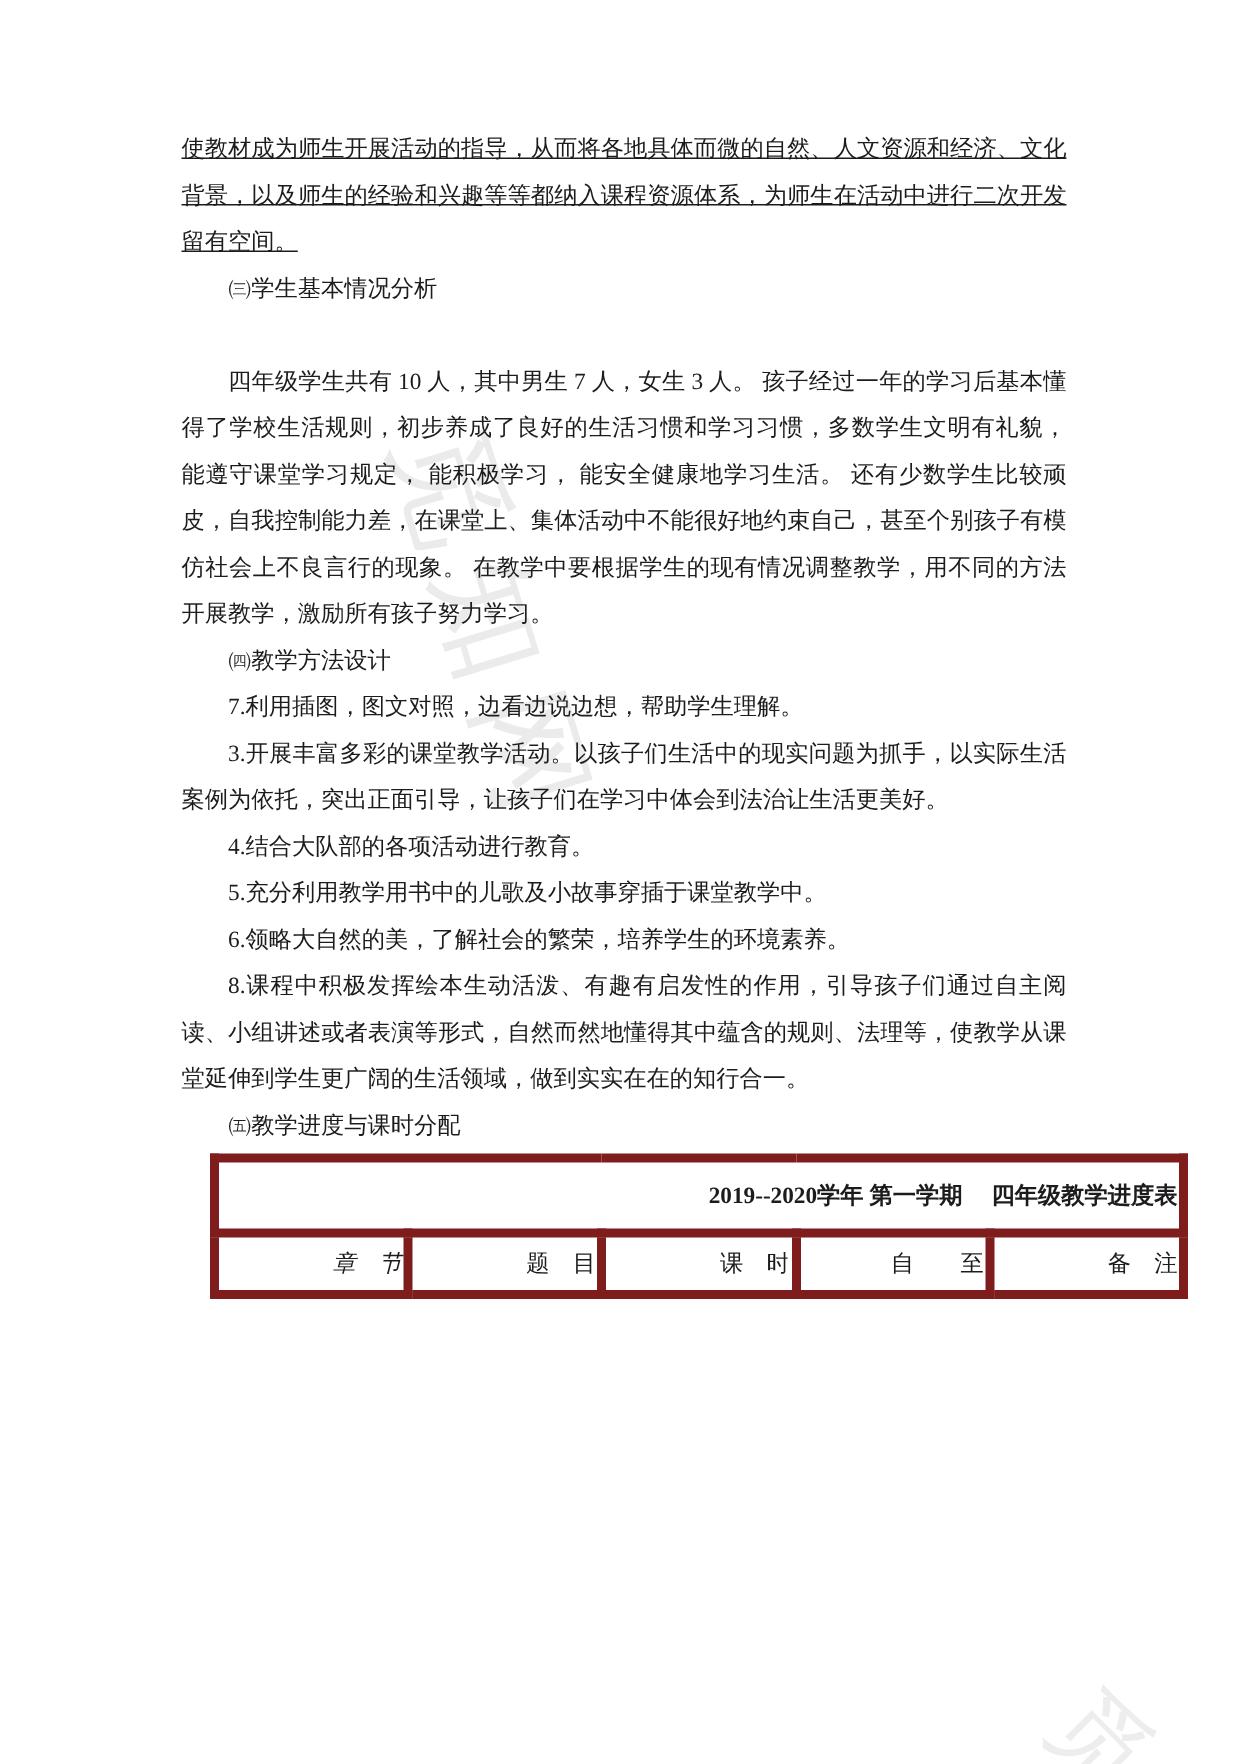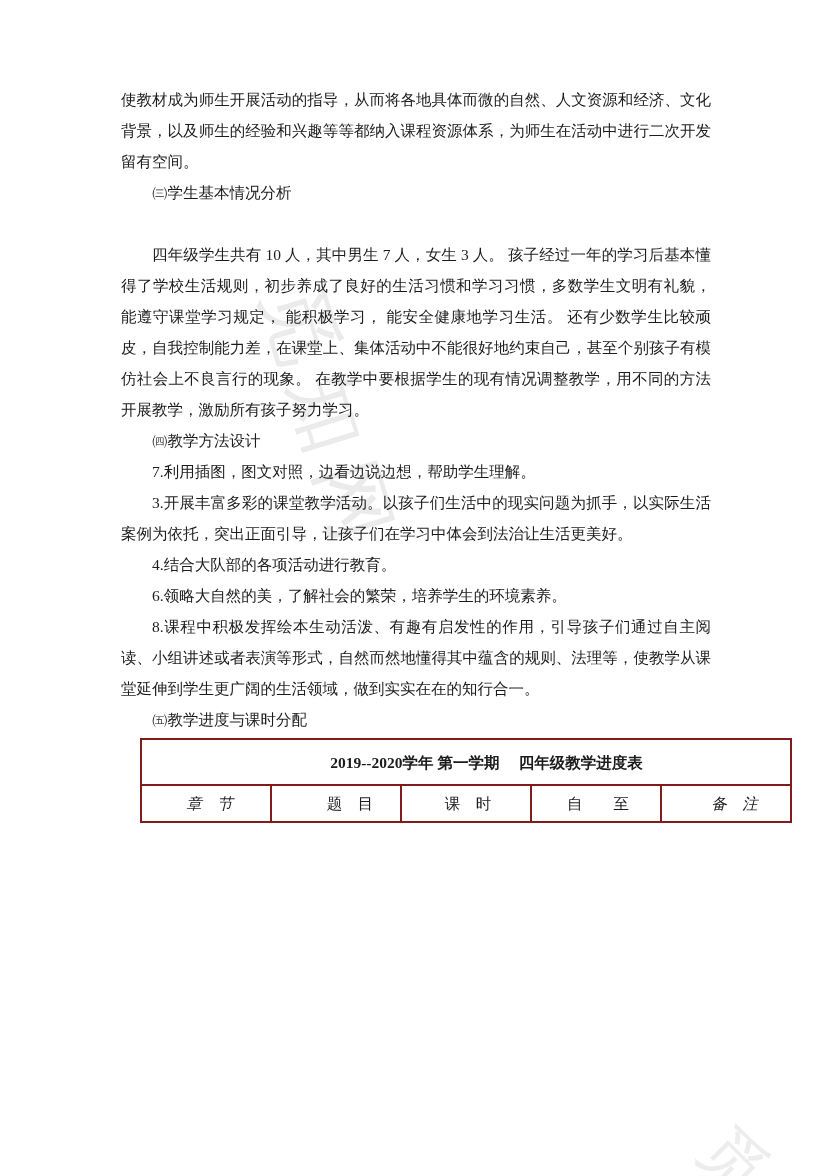--- a/index.html
+++ b/index.html
@@ -27,53 +27,54 @@
   }
   .para {
     margin: 0;
     padding: 0;
   }
   .indent {
     text-indent: 2em;
   }
   .no-indent {
     text-indent: 0;
+    text-decoration: underline;
   }
   .gap-after {
     margin-bottom: 31px;
   }
   table.progress {
     border-collapse: collapse;
     margin-left: 19px;
     margin-top: 3px;
     width: 652px;
     table-layout: fixed;
   }
   table.progress td {
-    border: 2px solid #7f1d1d;
+    border: 6px solid #7f1d1d;
     font-size: 15.5px;
     vertical-align: middle;
-    text-align: center;
+    text-align: right;
     overflow: hidden;
     white-space: nowrap;
   }
   td.t-title {
     height: 42px;
     font-weight: bold;
     font-size: 16px;
     padding-left: 42px;
   }
   td.h-cell {
     height: 33px;
   }
   .col-chapter { width: 115px; padding-left: 8px; font-style: italic; }
   .col-topic   { width: 232px; padding-left: 29px; }
   .col-hours   { width: 79px;  padding-left: 5px; border-radius: 14px; }
   .col-range   { width: 115px; padding-left: 5px; }
-  .col-note    { width: 111px; padding-left: 18px; font-style: italic; }
+  .col-note    { width: 111px; padding-left: 18px; }
   .watermark {
     position: absolute;
     font-family: "Liberation Sans", "DejaVu Sans", sans-serif;
     pointer-events: none;
     user-select: none;
     white-space: nowrap;
   }
   .wm-center {
     left: 338px;
     top: 272px;
@@ -112,20 +113,21 @@
 
     <p class="para indent">㈣教学方法设计</p>
 
 
     <p class="para indent">7.利用插图，图文对照，边看边说边想，帮助学生理解。</p>
 
     <p class="para indent">3.开展丰富多彩的课堂教学活动。以孩子们生活中的现实问题为抓手，以实际生活案例为依托，突出正面引导，让孩子们在学习中体会到法治让生活更美好。</p>
 
     <p class="para indent">4.结合大队部的各项活动进行教育。</p>
 
+    <p class="para indent">5.充分利用教学用书中的儿歌及小故事穿插于课堂教学中。</p>
 
     <p class="para indent">6.领略大自然的美，了解社会的繁荣，培养学生的环境素养。</p>
 
 
     <p class="para indent">8.课程中积极发挥绘本生动活泼、有趣有启发性的作用，引导孩子们通过自主阅读、小组讲述或者表演等形式，自然而然地懂得其中蕴含的规则、法理等，使教学从课堂延伸到学生更广阔的生活领域，做到实实在在的知行合一。</p>
 
     <p class="para indent">㈤教学进度与课时分配</p>
 
     <table class="progress">
       <tbody>

